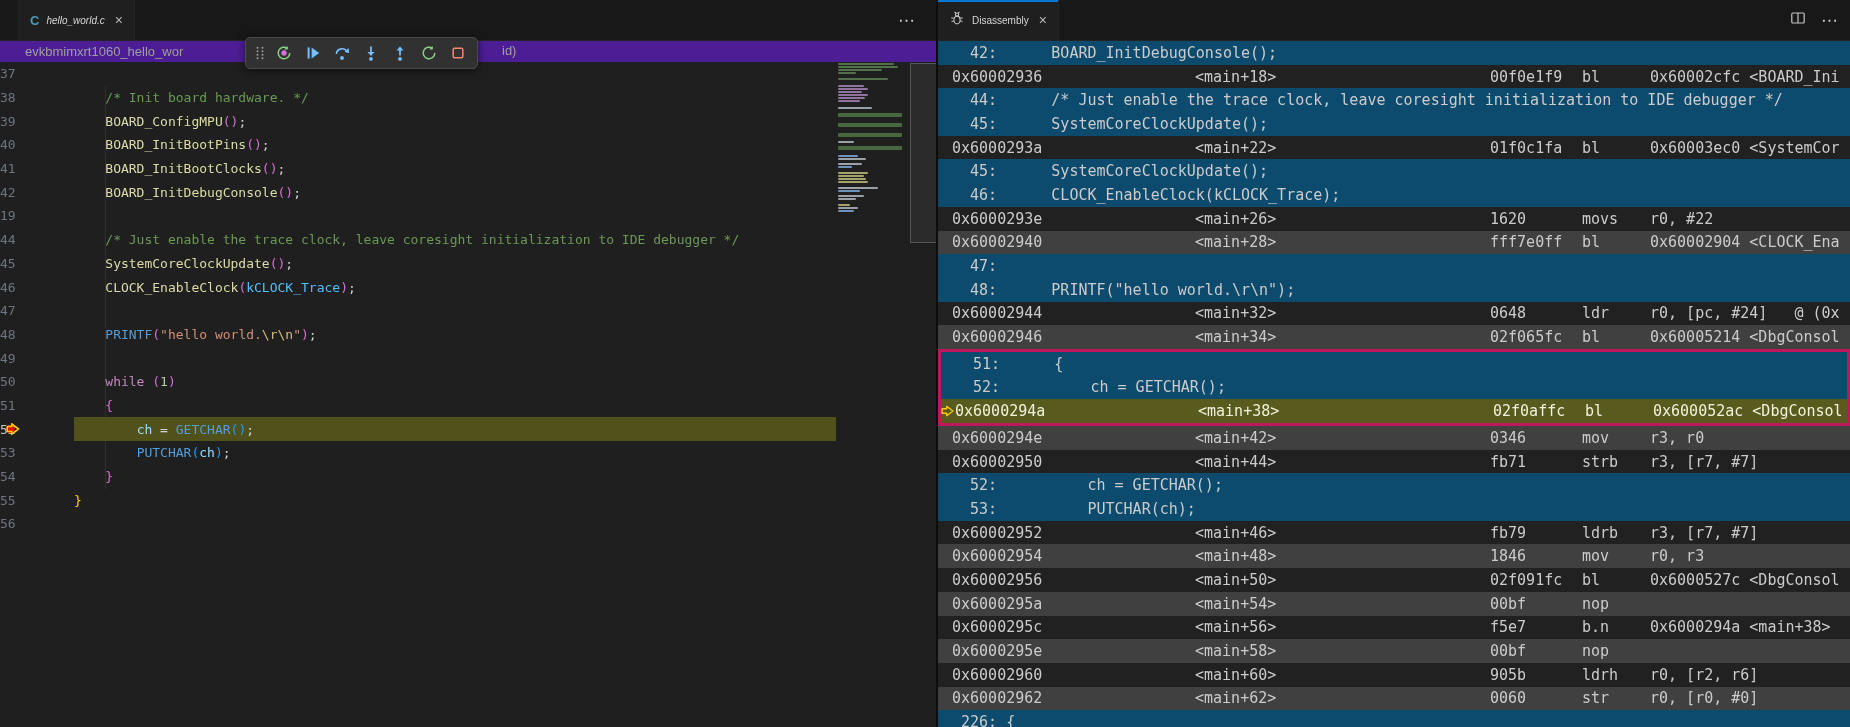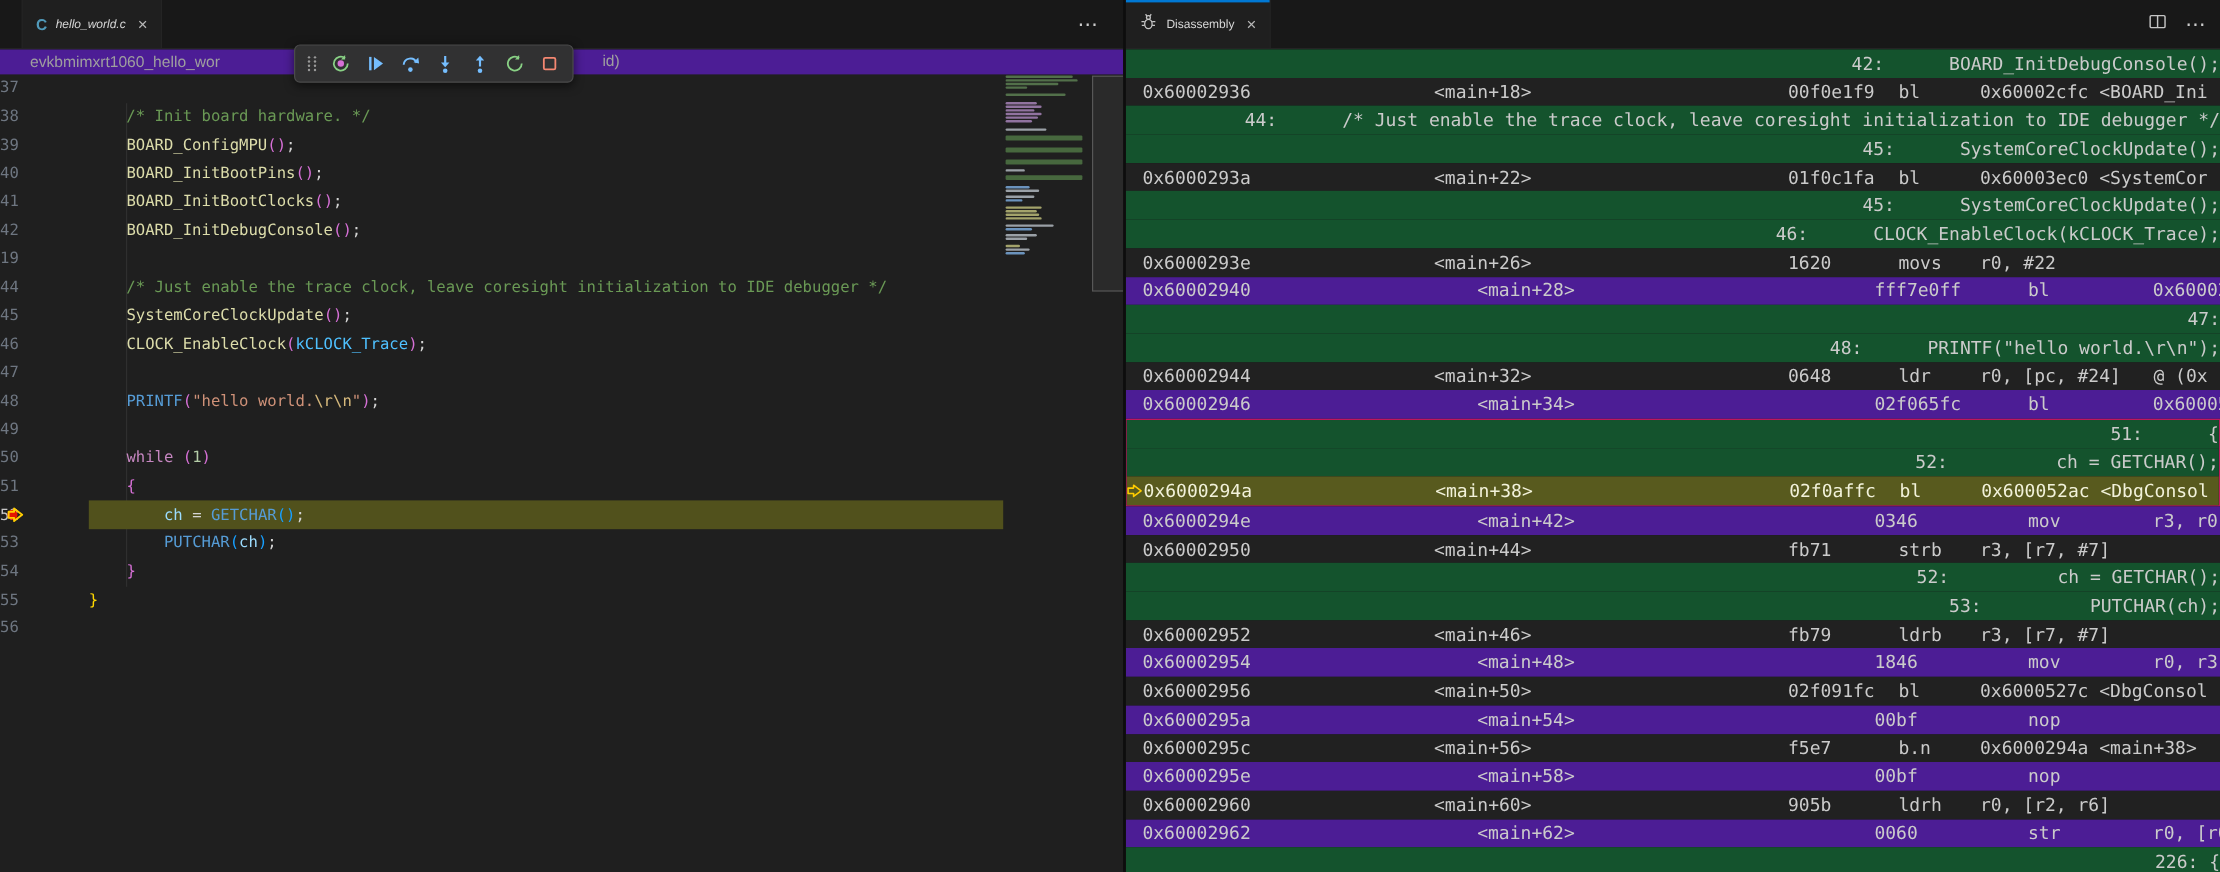--- a/index.html
+++ b/index.html
@@ -50,31 +50,31 @@
   .scroll-slider{position:absolute;left:910px;top:1px;width:25px;height:178px;background:rgba(110,110,110,0.14);border:1px solid rgba(160,160,160,0.38);z-index:4;}
 
   
   .debug-toolbar{position:absolute;left:245px;top:37px;height:30px;display:flex;align-items:center;gap:3px;padding:0 6px;background:#313132;border:1px solid #4b4b4b;border-radius:5px;box-shadow:0 2px 8px rgba(0,0,0,0.55);z-index:60;}
   .tb{width:26px;height:24px;display:flex;align-items:center;justify-content:center;background:none;border:none;padding:0;cursor:pointer;}
   .tb.grip{width:16px;cursor:grab;}
 
   
   #disasm{position:absolute;left:0;right:0;top:41px;bottom:0;background:#161616;overflow:hidden;}
   .row{height:23.7px;display:flex;align-items:center;white-space:pre;font:15px "DejaVu Sans Mono",monospace;color:#cbcbcb;padding-left:14px;overflow:hidden;}
-  .row.src{background:#14532d;justify-content:flex-end;}
+  .row.src{background:#0c4a6e;}
   .row.insL{background:#212121;}
-  .row.insD{background:#4c1d95;gap:36px;}
+  .row.insD{background:#404040;}
   .row.hl{background:#585a1e;color:#f2f2da;position:relative;}
   .row .a{flex:none;width:243px;}
   .row .s{flex:none;width:295px;}
   .row .o{flex:none;width:92px;}
   .row .m{flex:none;width:68px;}
   .row .g{flex:1;overflow:hidden;}
   .cur-arrow{position:absolute;left:-1px;top:50%;transform:translateY(-50%);display:flex;}
-  .focus-box{border:1px solid #be185d;}
+  .focus-box{border:3px solid #be185d;}
 </style>
 </head>
 <body>
 
 <div class="app">
 
   <section class="group left">
     <div class="tabbar">
       <div class="tab offset">
         <span class="cicon">C</span>

